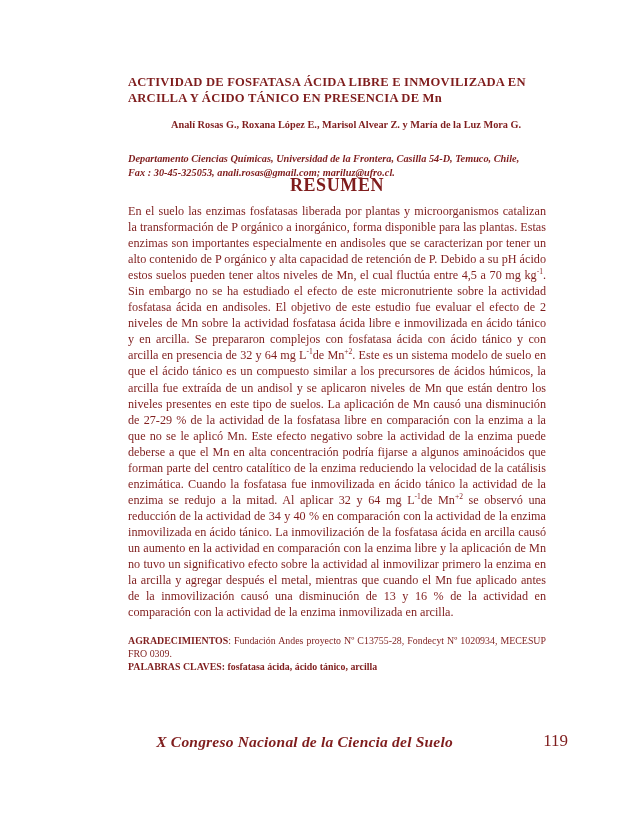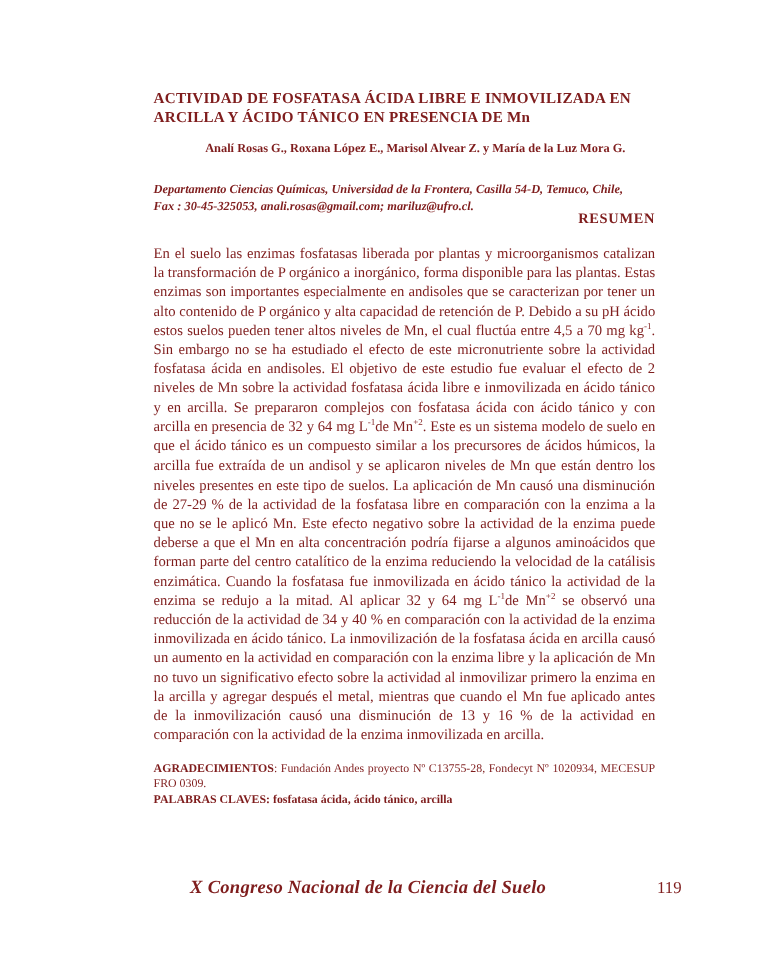--- a/index.html
+++ b/index.html
@@ -35,23 +35,23 @@
   .affiliation {
     top: 140px;
     font-weight: bold;
     font-style: italic;
     font-size: 10.3px;
     line-height: 13.5px;
     margin-top: 12px;
   }
   .section-heading {
     top: 175px;
-    text-align: right;
+    text-align: center;
     font-weight: bold;
-    font-size: 12px;
+    font-size: 18px;
     letter-spacing: 0.6px;
   }
   .abstract {
     top: 203px;
     text-align: justify;
     font-size: 12.2px;
     line-height: 16.05px;
   }
   .abstract sup, .ack sup {
     font-size: 0.62em;
@@ -77,21 +77,21 @@
   .footer-title {
     flex: 1;
     text-align: center;
     margin-right: 62px;
     font-weight: bold;
     font-style: italic;
     font-size: 15.5px;
     letter-spacing: 0.2px;
   }
   .footer-page {
-    font-size: 14px;
+    font-size: 17px;
   }
 </style>
 </head>
 <body>
 
 <div class="page">
 
   <div class="content doc-title" style="position:absolute;">
     <div>ACTIVIDAD DE  FOSFATASA ÁCIDA LIBRE E INMOVILIZADA EN</div>
     <div>ARCILLA Y ÁCIDO TÁNICO EN PRESENCIA DE Mn</div>

